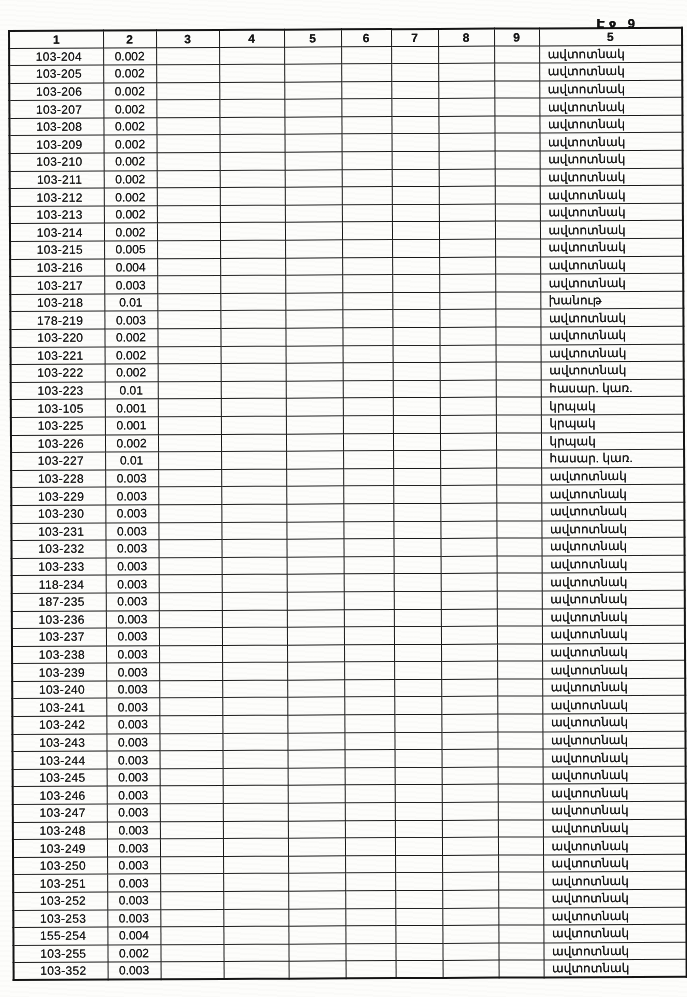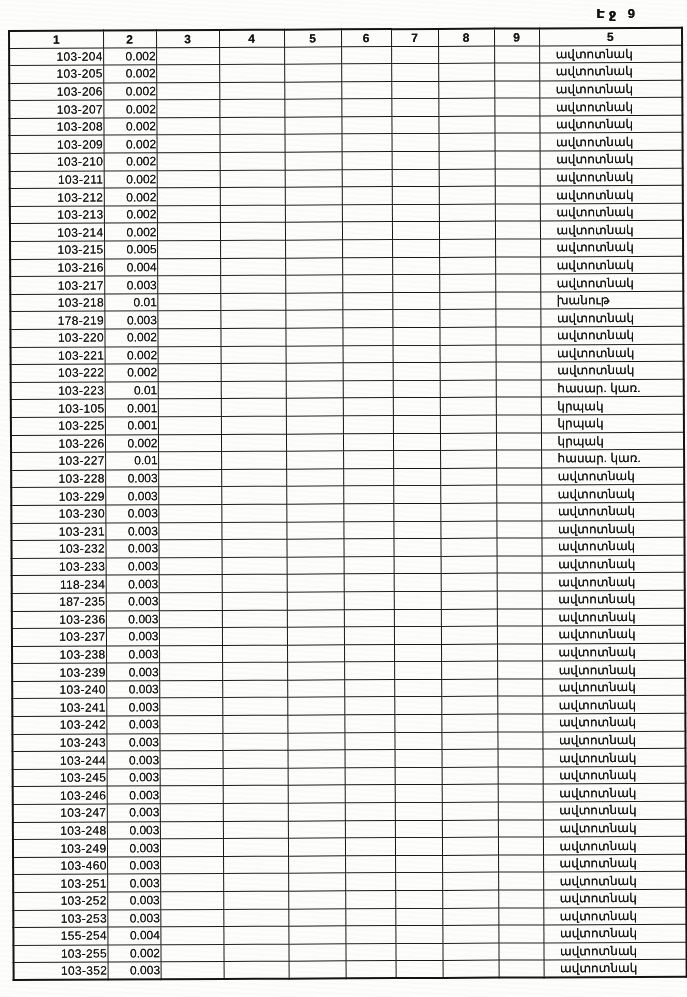--- a/index.html
+++ b/index.html
@@ -12,21 +12,21 @@
     position: relative;
   }
   .page {
     position: absolute; inset: 0;
     background:
       repeating-linear-gradient(3deg, rgba(0,0,0,0.012) 0 2px, rgba(255,255,255,0) 2px 5px),
       #fdfdfb;
   }
   .page-label {
     position: absolute;
-    top: 6px; right: 48px;
+    top: 16px; right: 48px;
     font-size: 13px;
     font-weight: bold;
     letter-spacing: 4px;
     color: #111;
     text-shadow: 0 0 0.5px #111;
   }
   .scan-table-wrap {
     position: absolute;
     left: 8px; top: 30px;
     width: 673px;
@@ -58,23 +58,23 @@
     overflow: hidden;
     vertical-align: middle;
     text-shadow: 0 0 0.45px rgba(10,10,10,0.85);
   }
   th {
     font-weight: bold;
     text-align: center;
     height: 17px;
     background: #fcfcfa;
   }
-  td.c1  { text-align: right; padding-left: 5px; letter-spacing: 0.3px; }
-  td.c2  { text-align: right; }
-  td.c10 { text-align: left; padding-left: 16px; font-size: 12px; }
+  td.c1  { text-align: center; padding-left: 5px; letter-spacing: 0.3px; }
+  td.c2  { text-align: center; }
+  td.c10 { text-align: left; padding-left: 8px; font-size: 12px; }
   tr:nth-child(odd) td { border-bottom-color: #222; }
   tr:nth-child(3n) td  { border-top-color: #0d0d0d; }
 </style>
 </head>
 <body>
 
 <div class="page">
   <div class="page-label">Էջ 9</div>
 
   <div class="scan-table-wrap">
@@ -652,21 +652,21 @@
             <td class="c3"></td>
             <td class="c4"></td>
             <td class="c5"></td>
             <td class="c6"></td>
             <td class="c7"></td>
             <td class="c8"></td>
             <td class="c9"></td>
             <td class="c10">ավտոտնակ</td>
           </tr>
           <tr>
-            <td class="c1">103-460</td>
+            <td class="c1">103-250</td>
             <td class="c2">0.003</td>
             <td class="c3"></td>
             <td class="c4"></td>
             <td class="c5"></td>
             <td class="c6"></td>
             <td class="c7"></td>
             <td class="c8"></td>
             <td class="c9"></td>
             <td class="c10">ավտոտնակ</td>
           </tr>

